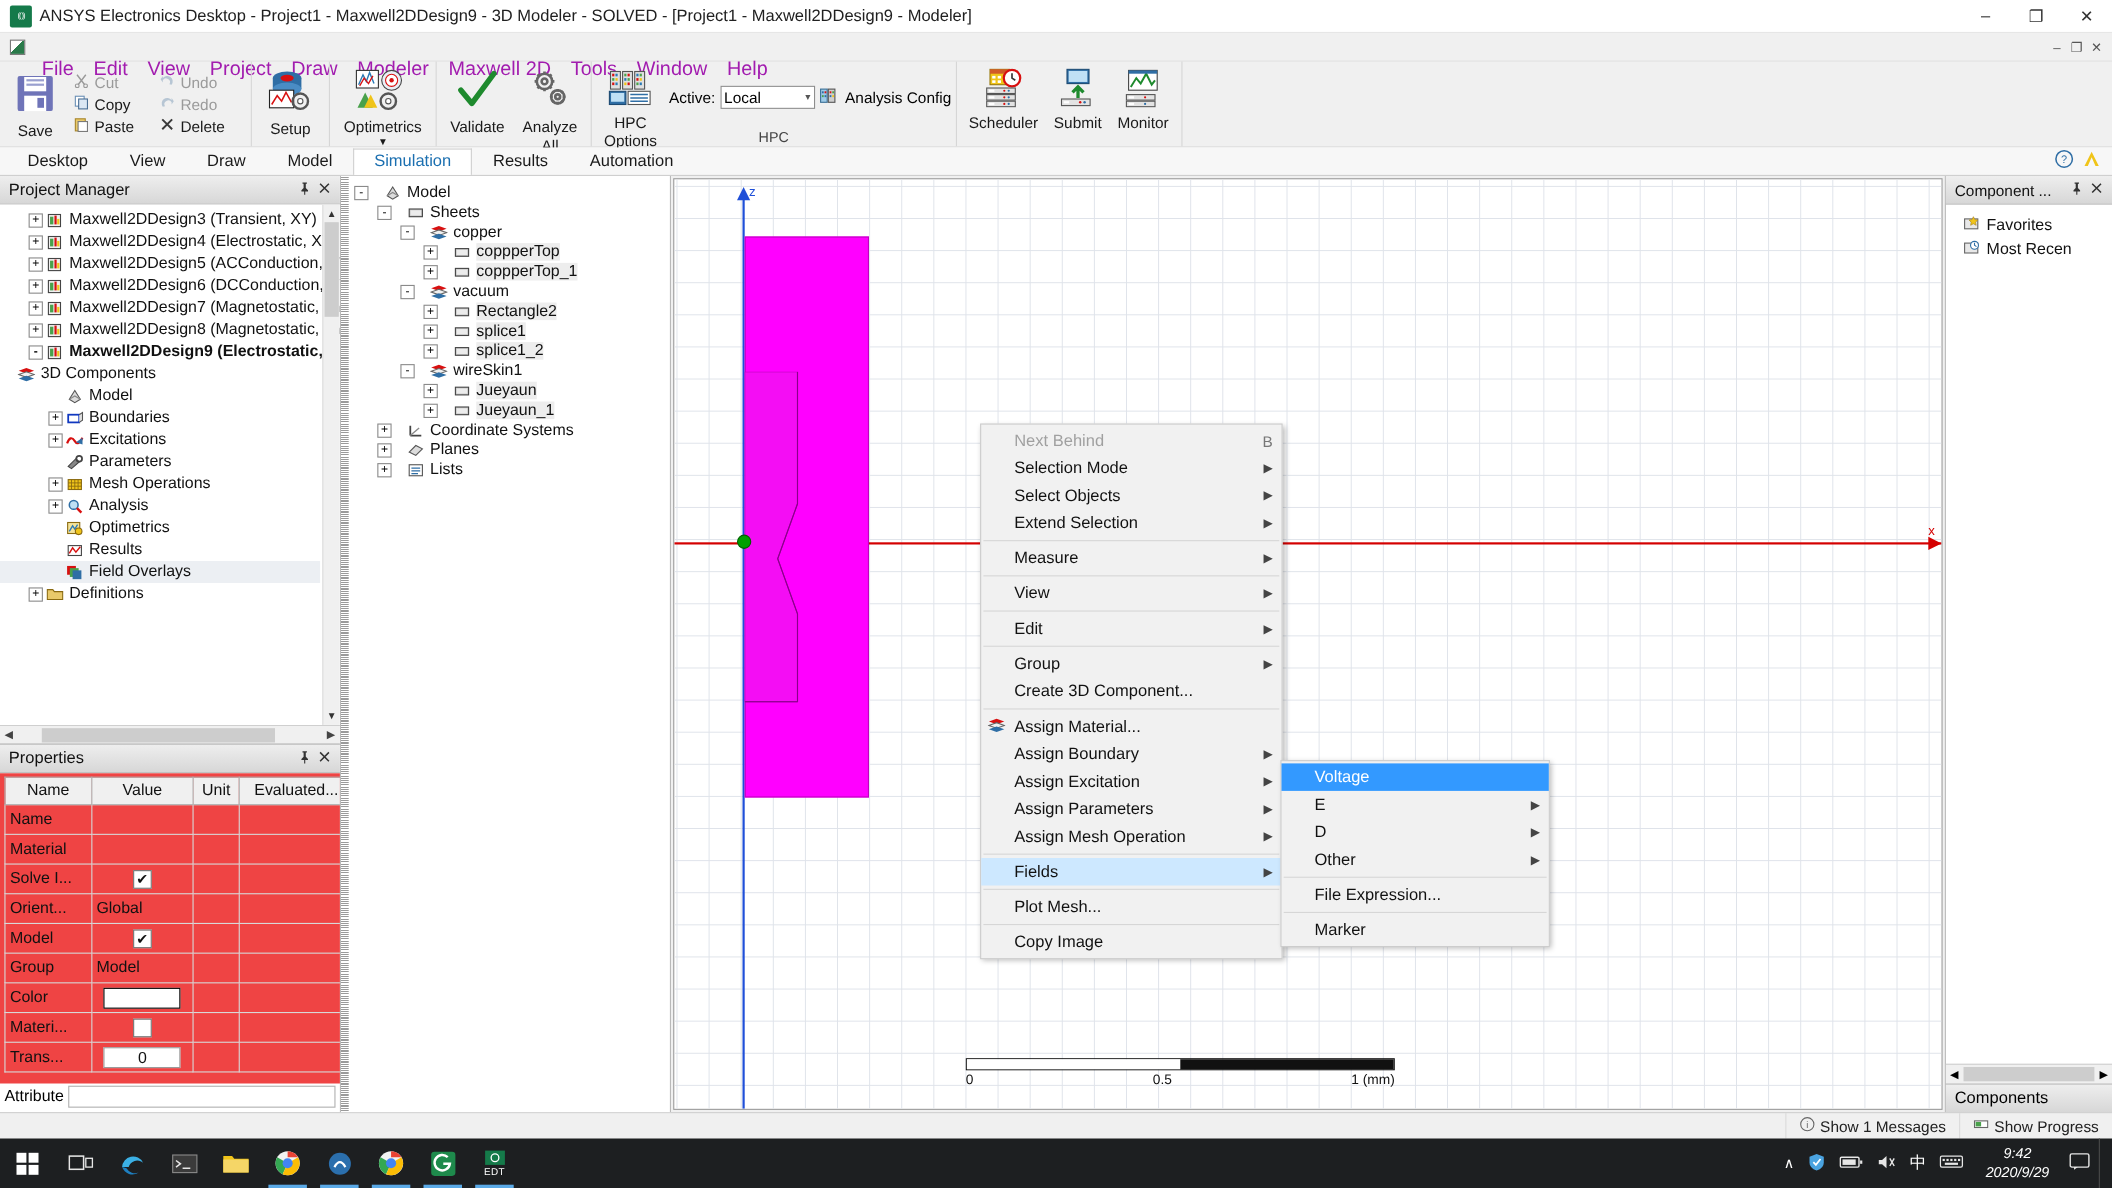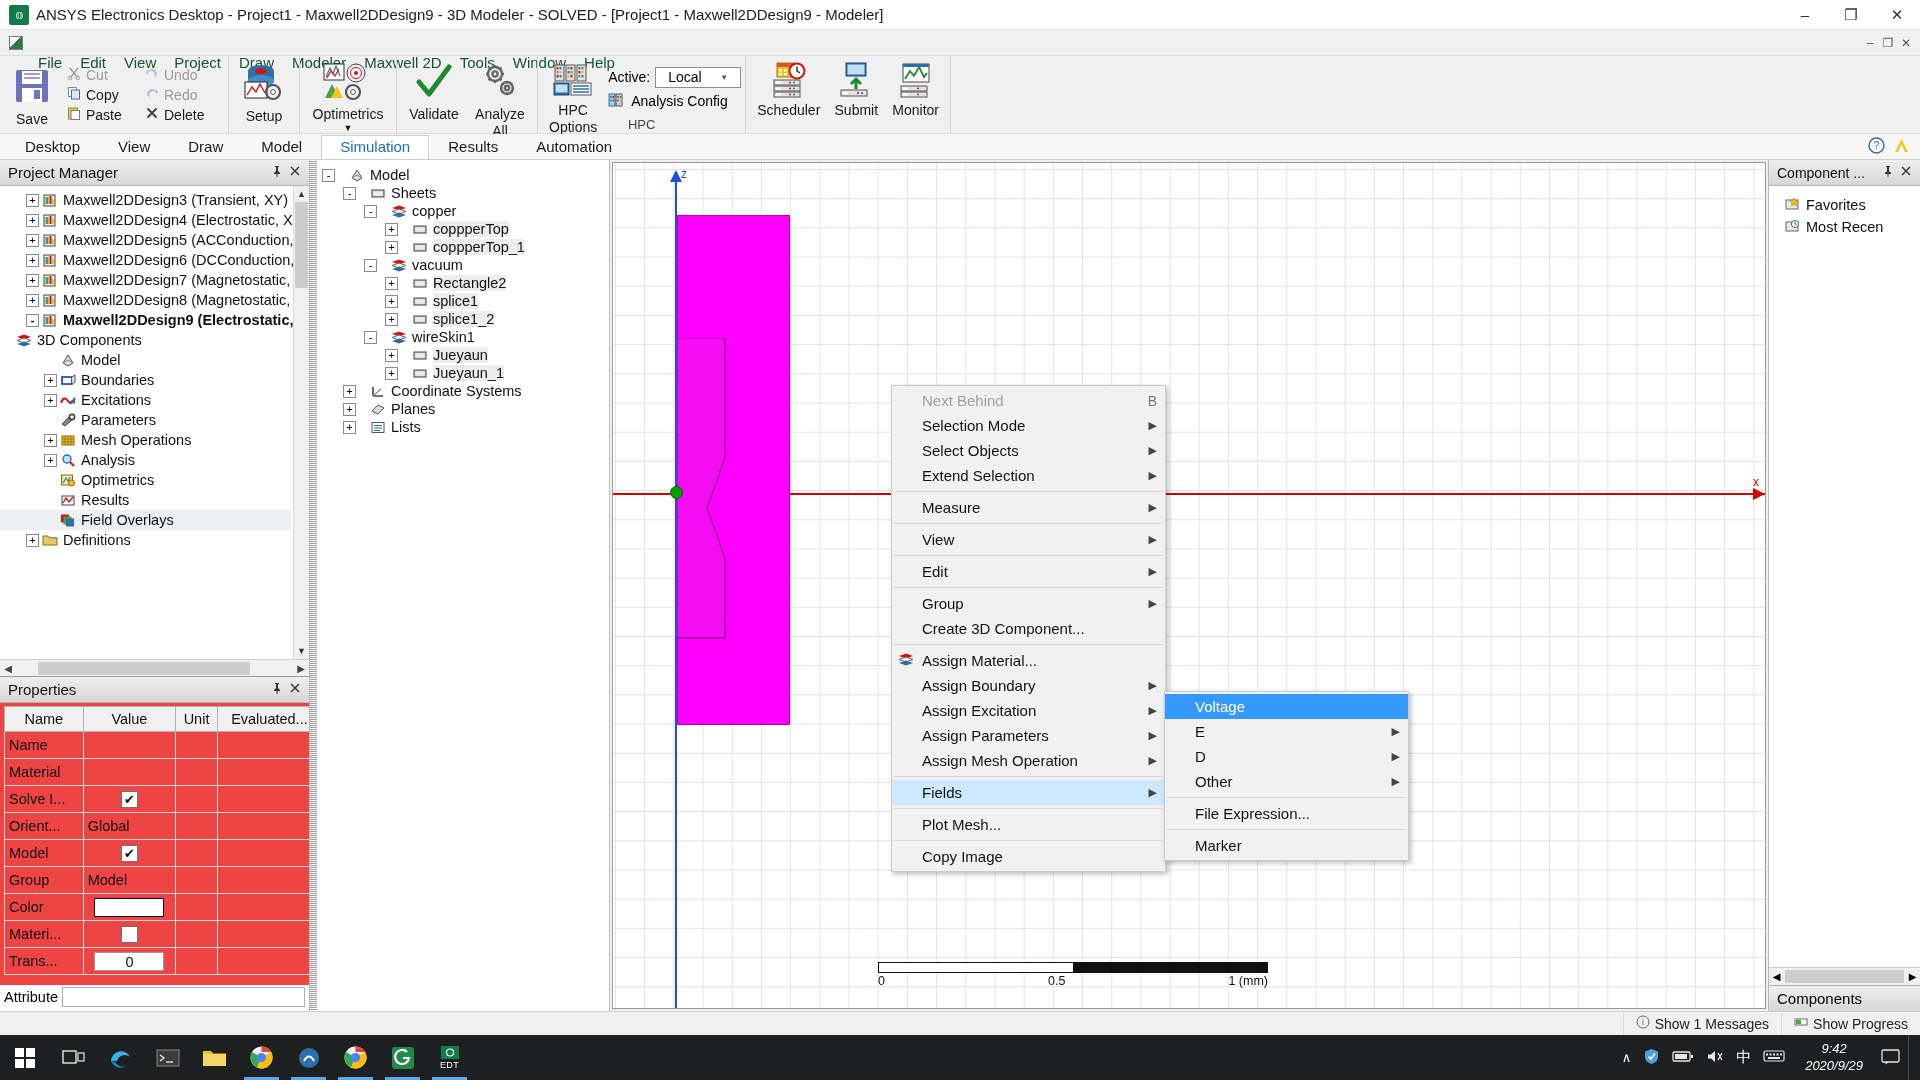--- a/index.html
+++ b/index.html
@@ -36,46 +36,46 @@
   
   .menubar {
     height: 26px; background:#f0f0f0; display:flex; align-items:center;
     border-bottom:1px solid #e1e1e1; flex:0 0 26px; position:relative;
   }
   .menubar .doc-icon{
     width:14px;height:14px;margin:0 6px 0 9px;flex:0 0 14px;
     background:linear-gradient(135deg,#fff 0 45%, #2a7a4a 45% 100%);
     border:1px solid #7a7a7a;
   }
-  .menubar .mi { padding: 3px 9px; font-size:15px; color:#14532d; cursor:default;margin-top:40px; }
+  .menubar .mi { padding: 3px 9px; font-size:18px; color:#a21caf; cursor:default;margin-top:40px; }
   .menubar .mdi-btns { margin-left:auto; display:flex; gap:2px; padding-right:6px; color:#555; }
   .menubar .mdi-btns span{ width:16px; text-align:center; font-size:12px; }
 
   
   .ribbon {
     height: 78px; background:#f0f0f0; display:flex; align-items:stretch;
     border-bottom:1px solid #dcdcdc; flex:0 0 78px;
   }
   .rgroup { display:flex; align-items:stretch; border-right:1px solid #d6d6d6; padding:2px 4px; position:relative;}
   .rbtn {
     display:flex; flex-direction:column; align-items:center; justify-content:flex-start;
     padding:4px 7px 2px; min-width:42px; cursor:default;
   }
   .rbtn .lbl { font-size:14px; color:#1a1a1a; text-align:center; line-height:1.05; margin-top:2px;}
   .ico { display:block; }
   .small-list { display:flex; flex-direction:column; justify-content:center; gap:1px; padding:3px 2px;}
   .srow { display:flex; align-items:center; gap:5px; padding:1px 5px; font-size:14px; color:#9a9a9a; white-space:nowrap;}
   .srow.enabled { color:#1a1a1a; }
   .grp-label{ position:absolute; bottom:1px; left:0; right:0; text-align:center; font-size:13px; color:#444;}
-  .hpc-right{ display:flex; flex-direction:column; justify-content:center; gap:4px; padding-left:4px;}
+  .hpc-right{ display:flex; justify-content:center; gap:4px; padding-left:4px;}
   .active-row{ display:flex; align-items:center; gap:5px; font-size:14px;}
   .combo{
     width:86px; height:21px; border:1px solid #8e8e8e; background:#fff;
     display:flex; align-items:center; justify-content:space-between;
-    padding:0 12px; font-size:14px;
+    padding:0 2px; font-size:14px;
   }
   .combo .caret{ font-size:8px; color:#555; }
   .cfg-row{ display:flex; align-items:center; gap:5px; font-size:14px;}
 
   
   .tabstrip{
     height:26px; background:#f7f7f7; display:flex; align-items:flex-end;
     border-bottom:1px solid #cfcfcf; flex:0 0 26px; position:relative;
   }
   .tab{

